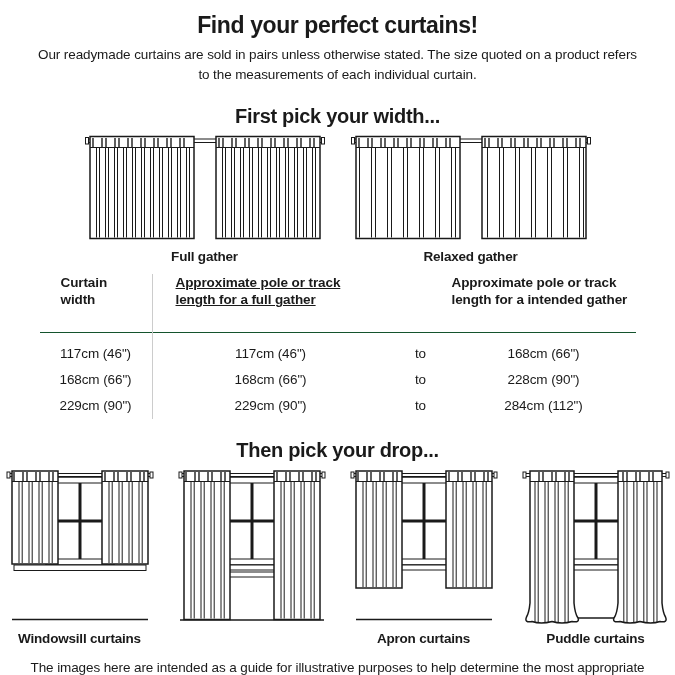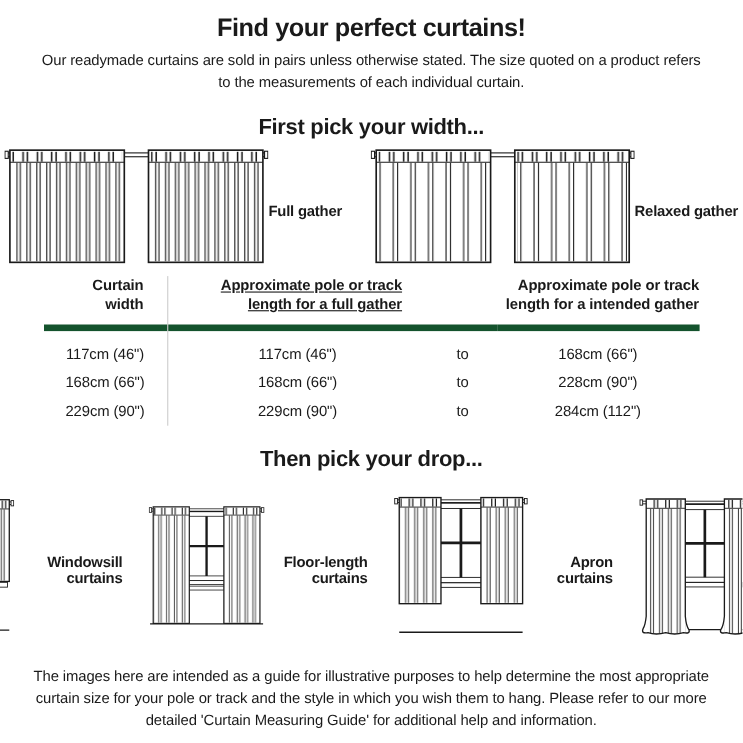--- a/index.html
+++ b/index.html
@@ -15,36 +15,36 @@
   .intro{
     width:606px;margin:6px auto 0;text-align:center;
     font-size:13.5px;line-height:1.48;letter-spacing:-0.1px;
   }
   .section-heading{
     text-align:center;font-size:20px;font-weight:bold;
     margin-top:20px;letter-spacing:-0.3px;
   }
   .gather-row{display:flex;justify-content:center;gap:26px;margin-top:7px;}
   .drop-row{display:flex;justify-content:center;gap:24px;margin-top:7px;}
-  .figure{display:flex;flex-direction:row;align-items:center;text-align:right;}
+  .figure{display:flex;flex-direction:column;align-items:center;text-align:right;}
   .figure-caption{font-size:13.5px;font-weight:bold;margin-top:8px;letter-spacing:-0.2px;}
   .drop-row .figure-caption{margin-top:6px;}
   svg{display:block;}
 
   .size-table{
     width:596px;margin:10px auto 0;position:relative;
     display:grid;grid-template-columns:112px 238px 62px 184px;
     font-size:13.5px;letter-spacing:-0.1px;
   }
   .size-table .vdivider{
     position:absolute;left:112px;top:0;height:100%;width:1px;background:#cccccc;
   }
   .th{
-    font-weight:bold;text-align:right;line-height:1.3;
-    padding-bottom:9px;border-bottom:6px solid #14532d;
+    font-weight:bold;text-align:left;line-height:1.3;
+    padding-bottom:23px;border-bottom:1px solid #14532d;
     display:flex;align-items:flex-start;justify-content:center;
   }
   .th span{display:block;}
   .th.c1 span{max-width:70px;}
   .th.c2 span{max-width:190px;text-decoration:underline;}
   .th.c4 span{max-width:190px;}
   .td{
     text-align:center;line-height:26px;height:26px;
   }
   .td.first-row{margin-top:4px;height:30px;line-height:34px;}
@@ -210,21 +210,20 @@
         <rect x="7" y="3" width="44" height="9" fill="url(#bandTicks)"></rect>
         <line x1="6" y1="12.5" x2="52" y2="12.5" stroke="#1a1a1a" stroke-width="1"></line>
       </g>
       <g>
         <rect x="96" y="2" width="46" height="148.5" fill="#fff" stroke="#1a1a1a" stroke-width="1.5"></rect>
         <rect x="97" y="13" width="44" height="136.5" fill="url(#pleatDrop)"></rect>
         <rect x="97" y="3" width="44" height="9" fill="url(#bandTicks)"></rect>
         <line x1="96" y1="12.5" x2="142" y2="12.5" stroke="#1a1a1a" stroke-width="1"></line>
       </g>
     </svg>
-    <div class="figure-caption">Floor-length curtains</div>
   </div>
 
   <div class="figure">
     <svg viewBox="0 0 148 156" width="148" height="156">
       <rect x="3" y="4.5" width="142" height="3" fill="#fff" stroke="#1a1a1a" stroke-width="1"></rect>
       <rect x="1" y="3" width="3" height="6" fill="#fff" stroke="#1a1a1a" stroke-width="1"></rect>
       <rect x="144" y="3" width="3" height="6" fill="#fff" stroke="#1a1a1a" stroke-width="1"></rect>
       <rect x="40" y="8" width="68" height="88" fill="#fff" stroke="#1a1a1a" stroke-width="1.5"></rect>
       <rect x="46" y="14" width="56" height="76" fill="#fff" stroke="#1a1a1a" stroke-width="1"></rect>
       <line x1="74" y1="14" x2="74" y2="90" stroke="#1a1a1a" stroke-width="3"></line>

